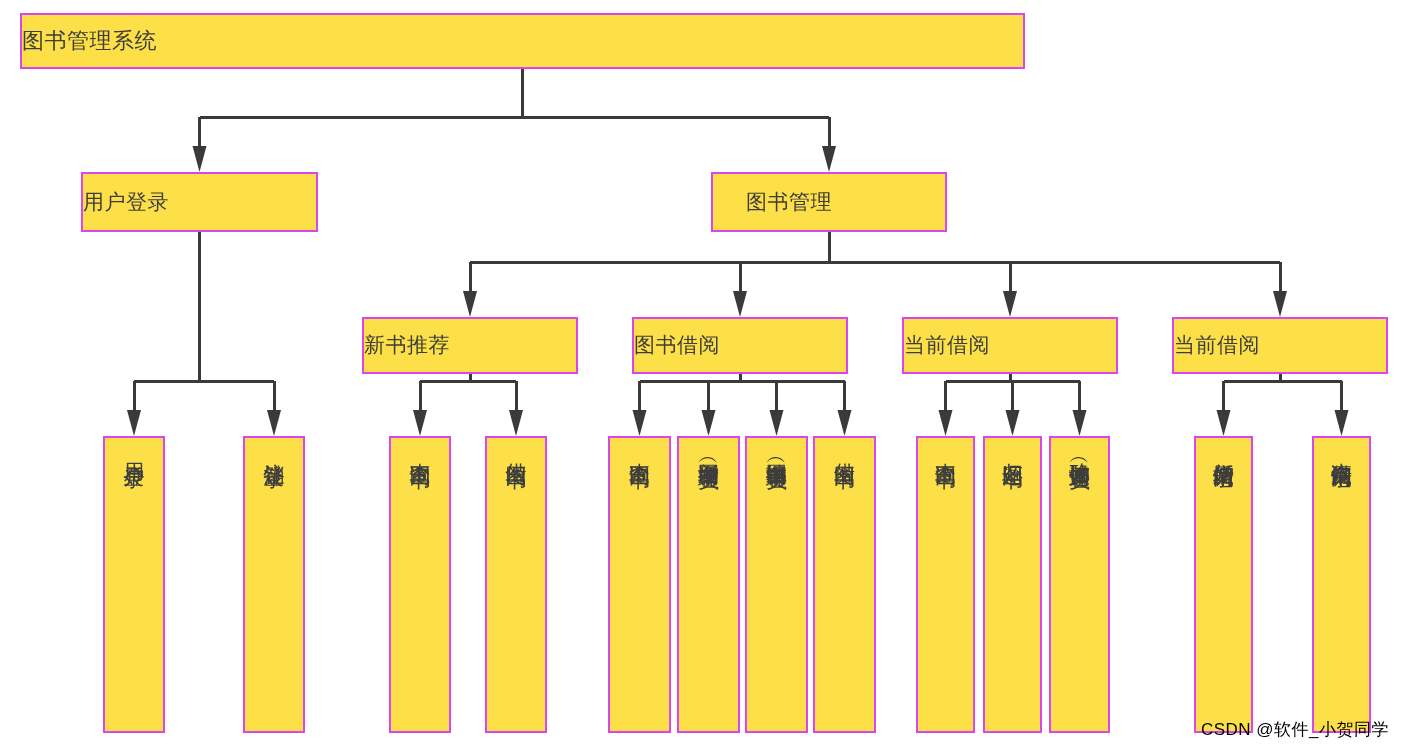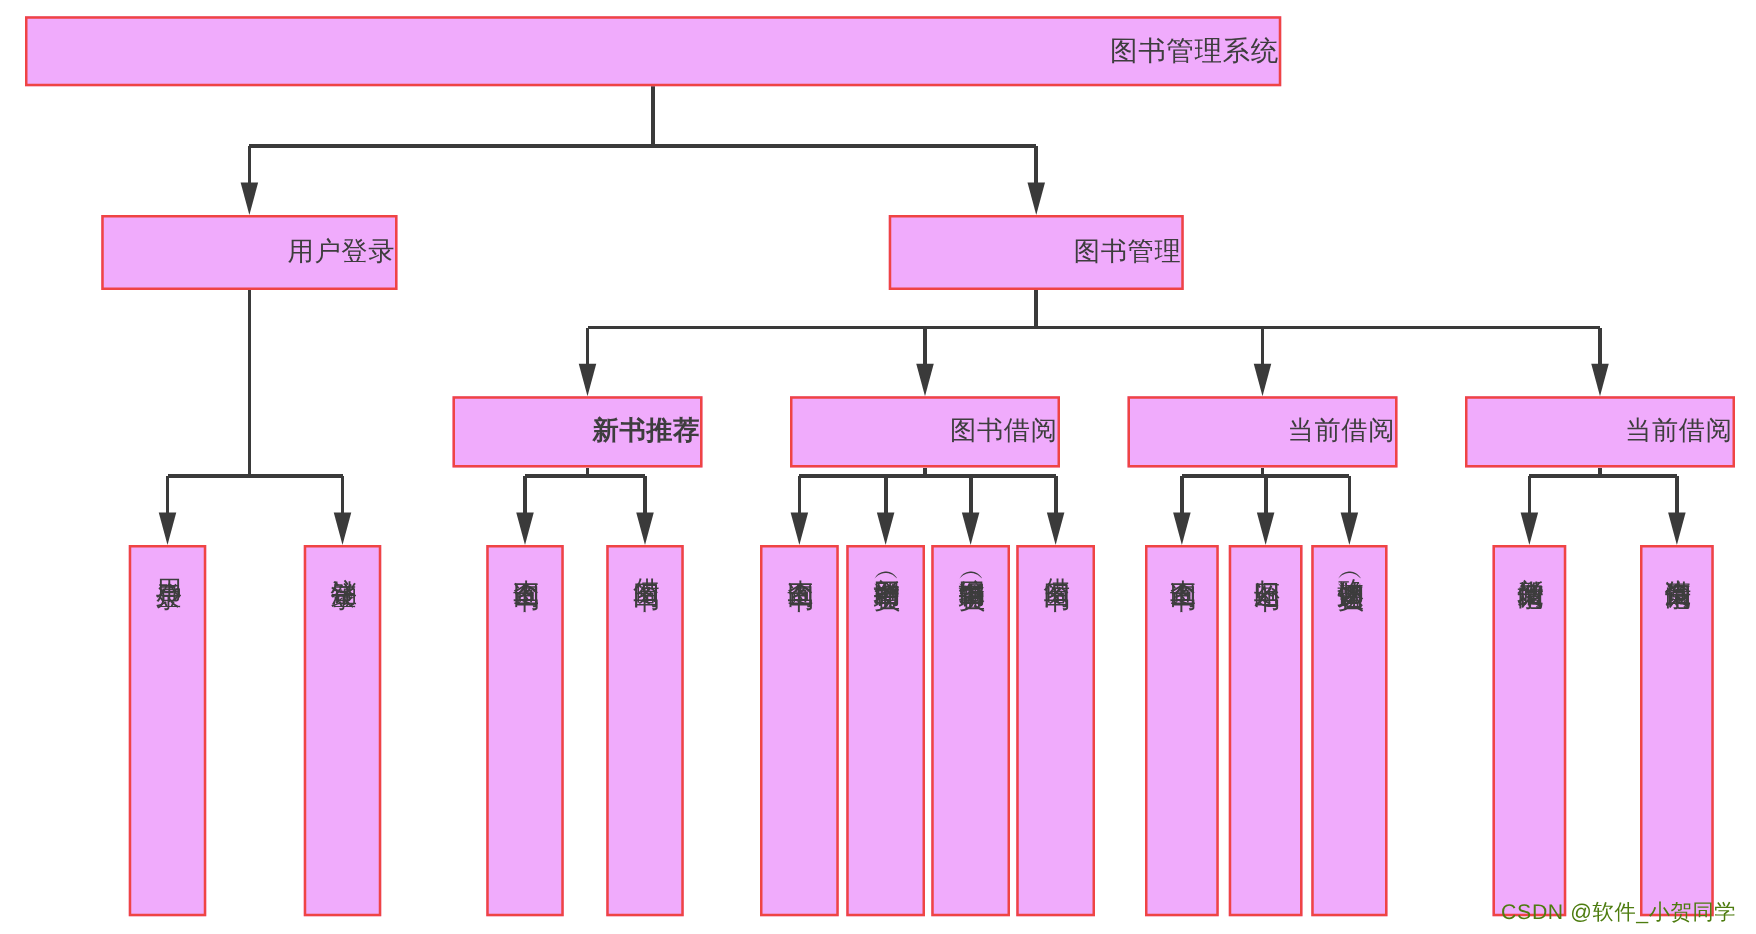--- a/index.html
+++ b/index.html
@@ -21,25 +21,25 @@
     position: absolute;
     left: 0;
     top: 0;
     width: 1405px;
     height: 747px;
     pointer-events: none;
   }
   .node {
     position: absolute;
     box-sizing: border-box;
-    background: #f0abfc;
-    border: 2px solid #ef4444;
+    background: #fde047;
+    border: 2px solid #d946ef;
     display: flex;
     align-items: center;
-    justify-content: flex-end;
+    justify-content: flex-start;
     color: #3d3d3d;
   }
   .node .label {
     display: block;
     text-align: center;
     line-height: 1.15;
     white-space: pre;
   }
   .node.horiz .label {
     font-size: 21px;
@@ -62,21 +62,21 @@
     margin: 0 auto;
   }
   .node.vert.tall .label {
     letter-spacing: 1px;
   }
   #watermark {
     position: absolute;
     right: 16px;
     bottom: 6px;
     font-size: 17px;
-    color: #4d7c0f;
+    color: #000000;
     letter-spacing: 0.5px;
     white-space: nowrap;
     user-select: none;
   }
 </style>
 </head>
 <body>
 
 <div id="canvas">
 
@@ -139,21 +139,21 @@
     <span class="label">图书管理系统</span>
   </div>
 
   <div class="node horiz" style="left: 81px; top: 172px; width: 237px; height: 60px;">
     <span class="label">用户登录</span>
   </div>
   <div class="node horiz" style="left: 711px; top: 172px; width: 236px; height: 60px; padding-left: 33px;">
     <span class="label">图书管理</span>
   </div>
 
-  <div class="node horiz" style="left: 362px; top: 317px; width: 200px; height: 57px; font-weight: bold;">
+  <div class="node horiz" style="left: 362px; top: 317px; width: 216px; height: 57px;">
     <span class="label">新书推荐</span>
   </div>
   <div class="node horiz" style="left: 902px; top: 317px; width: 216px; height: 57px;">
     <span class="label">当前借阅</span>
   </div>
   <div class="node horiz" style="left: 632px; top: 317px; width: 216px; height: 57px;">
     <span class="label">图书借阅</span>
   </div>
   <div class="node horiz" style="left: 1172px; top: 317px; width: 216px; height: 57px;">
     <span class="label">当前借阅</span>

